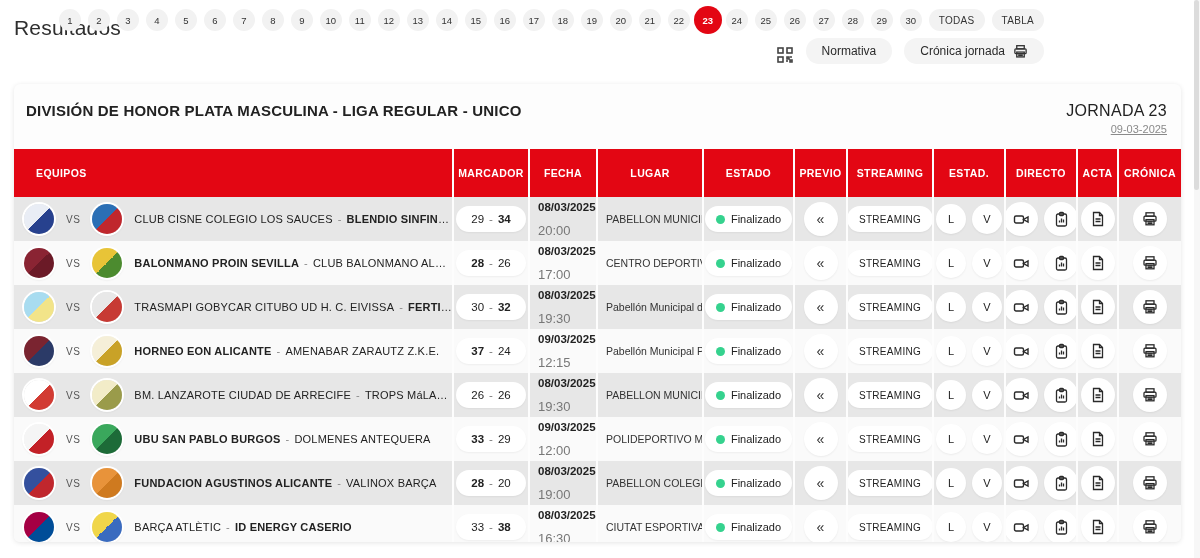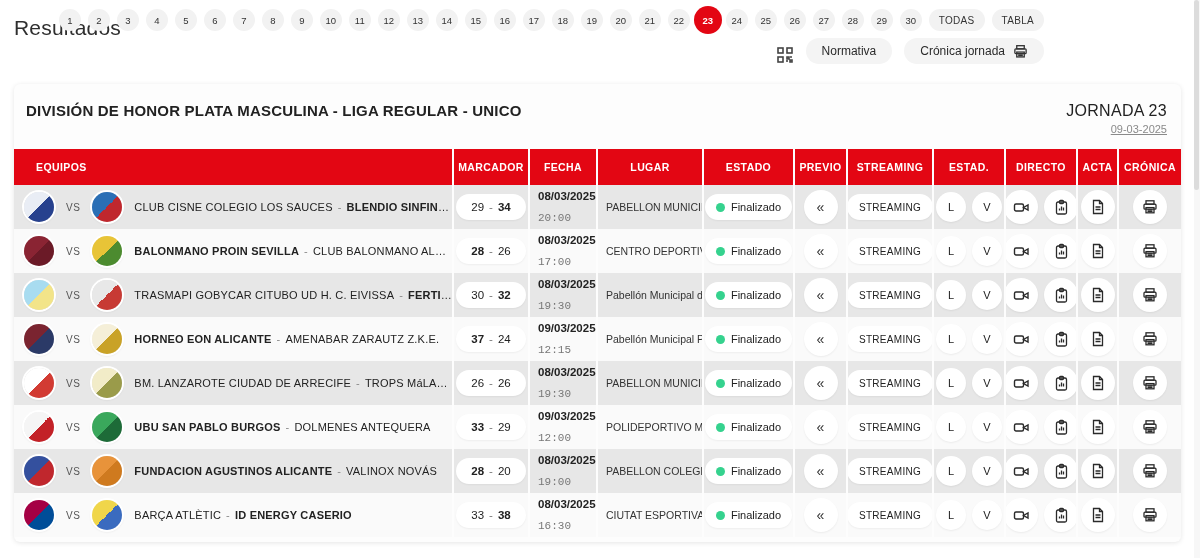--- a/index.html
+++ b/index.html
@@ -29,21 +29,21 @@
   .card { position:absolute; left:14px; top:84px; width:1167px; height:458px; background:#fdfdfd;
           border-radius:6px; box-shadow:0 1px 5px rgba(0,0,0,.10); overflow:hidden; }
   .card-head { display:flex; justify-content:space-between; align-items:flex-start; padding:18px 14px 14px 12px; }
   .comp-title { font-size:15px; font-weight:bold; color:#222; letter-spacing:.2px; }
   .jornada-box { text-align:right; }
   .jornada { font-size:16px; font-weight:normal; color:#222; letter-spacing:.3px; }
   .jornada-date { font-size:11px; color:#8a8a8a; margin-top:3px;text-decoration:underline; }
 
   .grid { display:grid; grid-template-columns:440px 76px 68px 106px 91px 53px 86px 72px 72px 41px 62px; }
 
-  .thead { background:#e30613; height:36px; }
+  .thead { background:#e30613; height:48px; }
   .th { display:flex; align-items:center; justify-content:center; color:#fff; font-size:10.5px; font-weight:bold;
         letter-spacing:.4px; border-right:2px solid #fdfdfd; }
   .th:last-child { border-right:none; }
   .th.left { justify-content:flex-start; padding-left:22px; }
 
   .row { height:44px; }
   .row.alt .cell { background:#e7e7e7; }
   .row .cell { background:#fafafa; display:flex; align-items:center; justify-content:center;
                border-right:2px solid #fdfdfd; overflow:hidden; }
   .row .cell:last-child { border-right:none; }
@@ -55,21 +55,21 @@
   .teams { font-size:11px; color:#222; white-space:nowrap; overflow:hidden; text-overflow:ellipsis; letter-spacing:.2px; }
   .teams .dash { color:#888; margin:0 5px; }
   .bold { font-weight:bold; }
 
   .score-pill { background:#fff; min-width:70px; height:26px; border-radius:14px; display:flex; align-items:center;
                 justify-content:center; gap:5px; font-size:11.5px; color:#222; box-shadow:0 1px 2px rgba(0,0,0,.05); }
   .score-pill .sep { color:#777; }
 
   .c-fecha { flex-direction:column; align-items:flex-start !important; justify-content:center; padding-left:8px; }
   .m-date { font-size:11.5px; font-weight:bold; color:#222; }
-  .m-time { font-size:11px; color:#777; margin-top:10px;font-family:Liberation Mono, monospace; }
+  .m-time { font-size:13px; color:#777; margin-top:10px; }
 
   .c-lugar { justify-content:flex-start !important; padding:0 8px; font-size:10.5px; color:#333;
              white-space:nowrap; }
 
   .status-pill { background:#fff; height:26px; border-radius:13px; padding:0 11px; display:flex; align-items:center;
                  gap:6px; font-size:11px; color:#222; box-shadow:0 1px 2px rgba(0,0,0,.05); }
   .status-dot { width:9px; height:9px; border-radius:50%; background:#35d28e; }
 
   .circle-btn { background:#fff; border:none; border-radius:50%; cursor:pointer; display:flex; align-items:center;
                 justify-content:center; box-shadow:0 1px 2px rgba(0,0,0,.06);
@@ -657,21 +657,21 @@
       </button>
     </div>
   </div>
 
   <div class="grid row alt">
     <div class="cell c-equipos">
       <span class="logo" style="background: linear-gradient(135deg, rgb(52, 80, 158) 0px, rgb(52, 80, 158) 50%, rgb(192, 39, 45) 50%, rgb(192, 39, 45) 100%);"></span>
       <span class="vs">VS</span>
       <span class="logo" style="background: linear-gradient(135deg, rgb(232, 147, 58) 0px, rgb(232, 147, 58) 50%, rgb(207, 122, 31) 50%, rgb(207, 122, 31) 100%);"></span>
       <span class="teams">
-        <span class="bold">FUNDACION AGUSTINOS ALICANTE</span><span class="dash">-</span><span>VALINOX NOVÁS</span>
+        <span class="bold">FUNDACION AGUSTINOS ALICANTE</span><span class="dash">-</span><span>VALINOX BARÇA</span>
       </span>
     </div>
     <div class="cell c-marcador">
       <span class="score-pill">
         <span class="bold">28</span>
         <span class="sep">-</span>
         <span>20</span>
       </span>
     </div>
     <div class="cell c-fecha">

